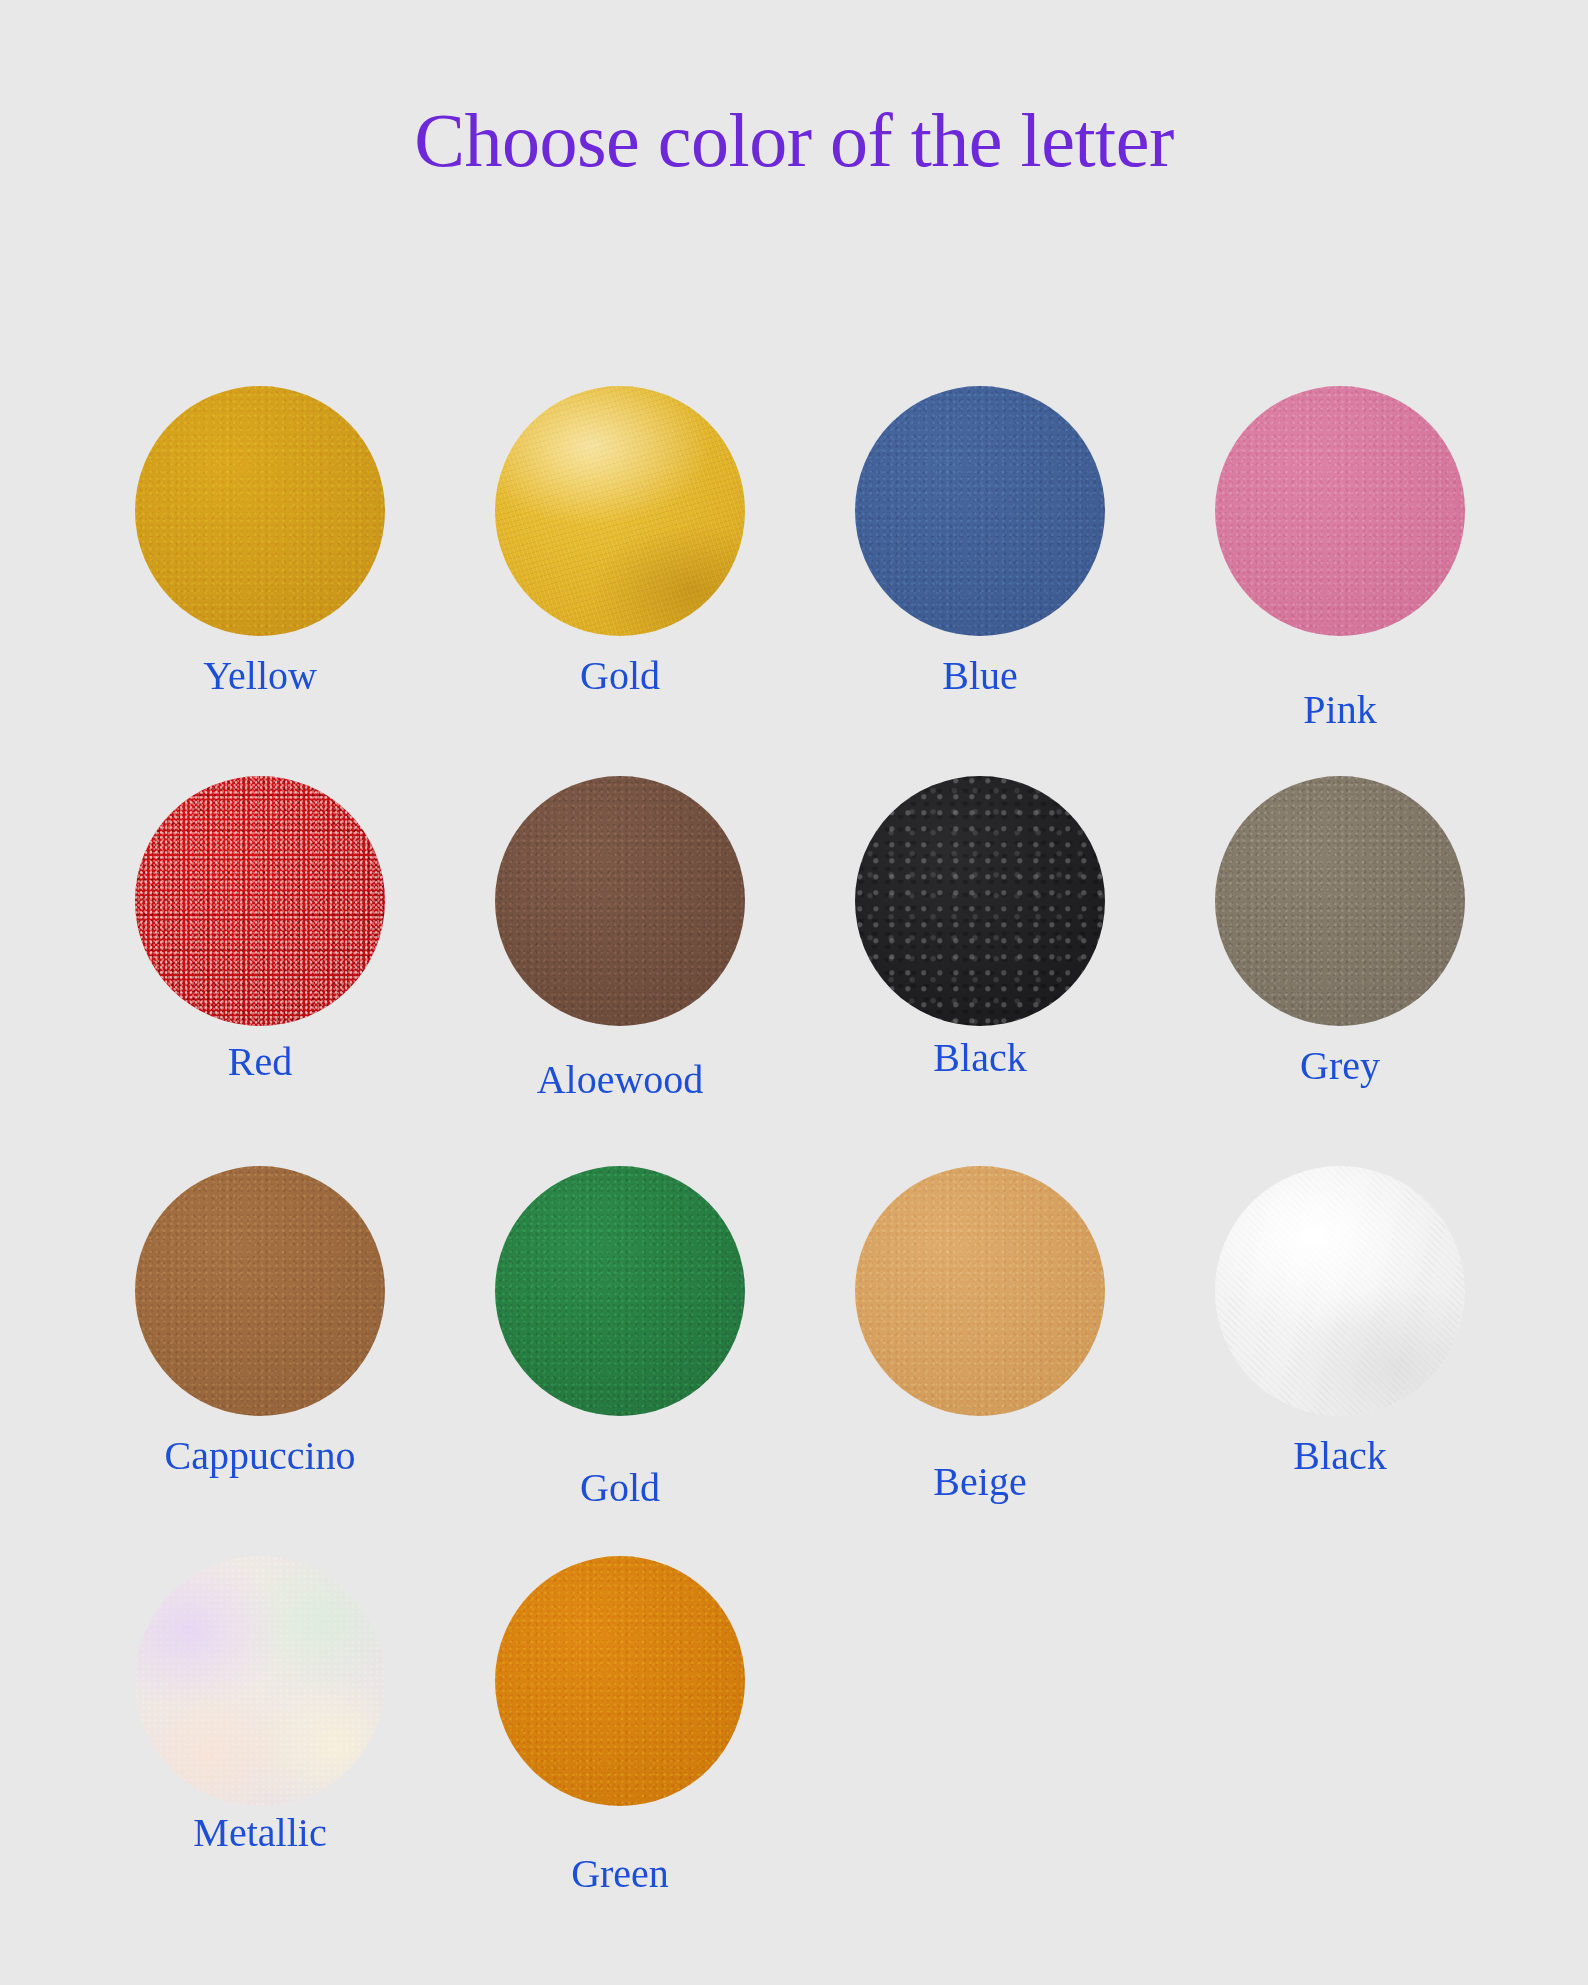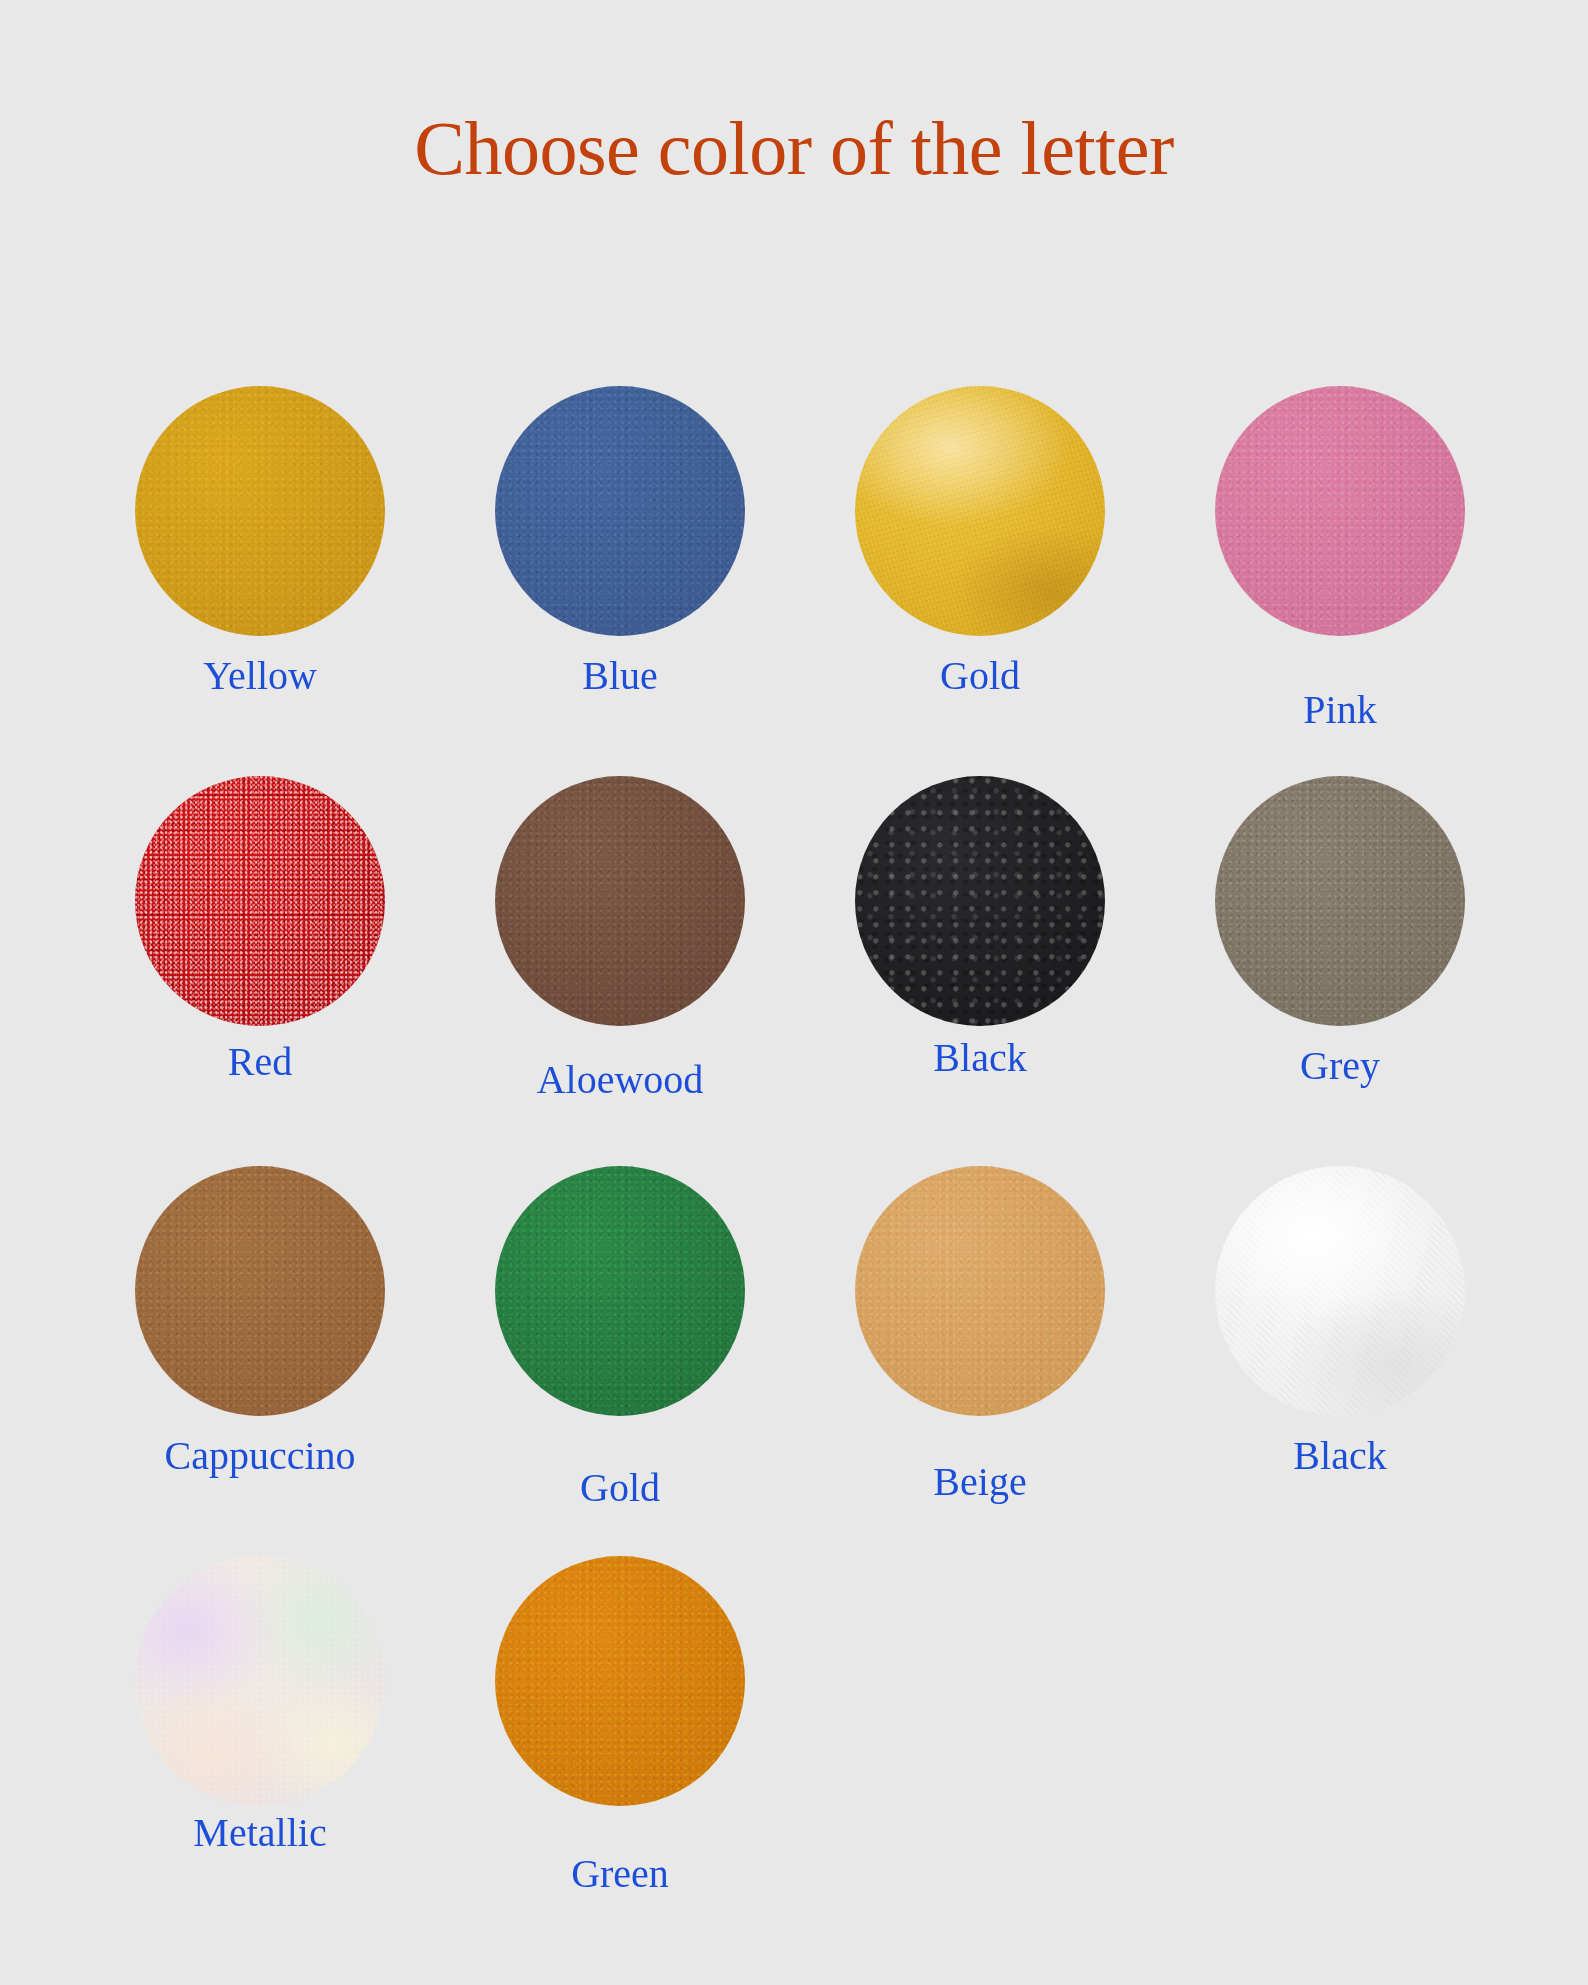--- a/index.html
+++ b/index.html
@@ -12,23 +12,23 @@
     background: #e8e8e8;
     font-family: "Liberation Serif", "DejaVu Serif", serif;
     overflow: hidden;
     position: relative;
   }
 
   #page-title {
     text-align: center;
     font-size: 76px;
     font-weight: 400;
-    color: #c2410c;
+    color: #6d28d9;
     letter-spacing: -0.5px;
-    margin: 12px;
+    margin: 4px;
     padding-top: 98px;
     line-height: 1;
     font-family: "Liberation Serif", "DejaVu Serif", serif;
   }
 
   #swatch-grid {
     position: absolute;
     top: 370px;
     left: 80px;
     width: 1440px;
@@ -155,28 +155,28 @@
 <body style="background: rgb(232, 232, 232);">
 
 <h1 id="page-title">Choose color of the letter</h1>
 
 <div id="swatch-grid">
     <div class="swatch-cell">
       <div class="swatch-disc tex-grain" style="background: radial-gradient(circle at 36% 30%, rgb(219, 168, 31), rgb(201, 149, 26) 88%);"></div>
       <div class="swatch-label" style="top: 286px;">Yellow</div>
     </div>
     <div class="swatch-cell">
+      <div class="swatch-disc tex-foil" style="background: radial-gradient(circle at 36% 30%, rgb(239, 198, 58), rgb(217, 168, 29) 88%);"></div>
+      <div class="swatch-label" style="top: 286px;">Gold</div>
+    </div>
+    <div class="swatch-cell">
       <div class="swatch-disc tex-grain" style="background: radial-gradient(circle at 36% 30%, rgb(71, 103, 159), rgb(61, 91, 144) 88%);"></div>
       <div class="swatch-label" style="top: 286px;">Blue</div>
     </div>
     <div class="swatch-cell">
-      <div class="swatch-disc tex-foil" style="background: radial-gradient(circle at 36% 30%, rgb(239, 198, 58), rgb(217, 168, 29) 88%);"></div>
-      <div class="swatch-label" style="top: 286px;">Gold</div>
-    </div>
-    <div class="swatch-cell">
       <div class="swatch-disc tex-grain" style="background: radial-gradient(circle at 36% 30%, rgb(221, 130, 166), rgb(210, 116, 154) 88%);"></div>
       <div class="swatch-label" style="top: 320px;">Pink</div>
     </div>
     <div class="swatch-cell">
       <div class="swatch-disc tex-glitter" style="background: radial-gradient(circle at 36% 30%, rgb(216, 20, 24), rgb(184, 14, 20) 88%);"></div>
       <div class="swatch-label" style="top: 282px;">Red</div>
     </div>
     <div class="swatch-cell">
       <div class="swatch-disc tex-grain" style="background: radial-gradient(circle at 36% 30%, rgb(125, 90, 72), rgb(107, 74, 58) 88%);"></div>
       <div class="swatch-label" style="top: 300px;">Aloewood</div>

